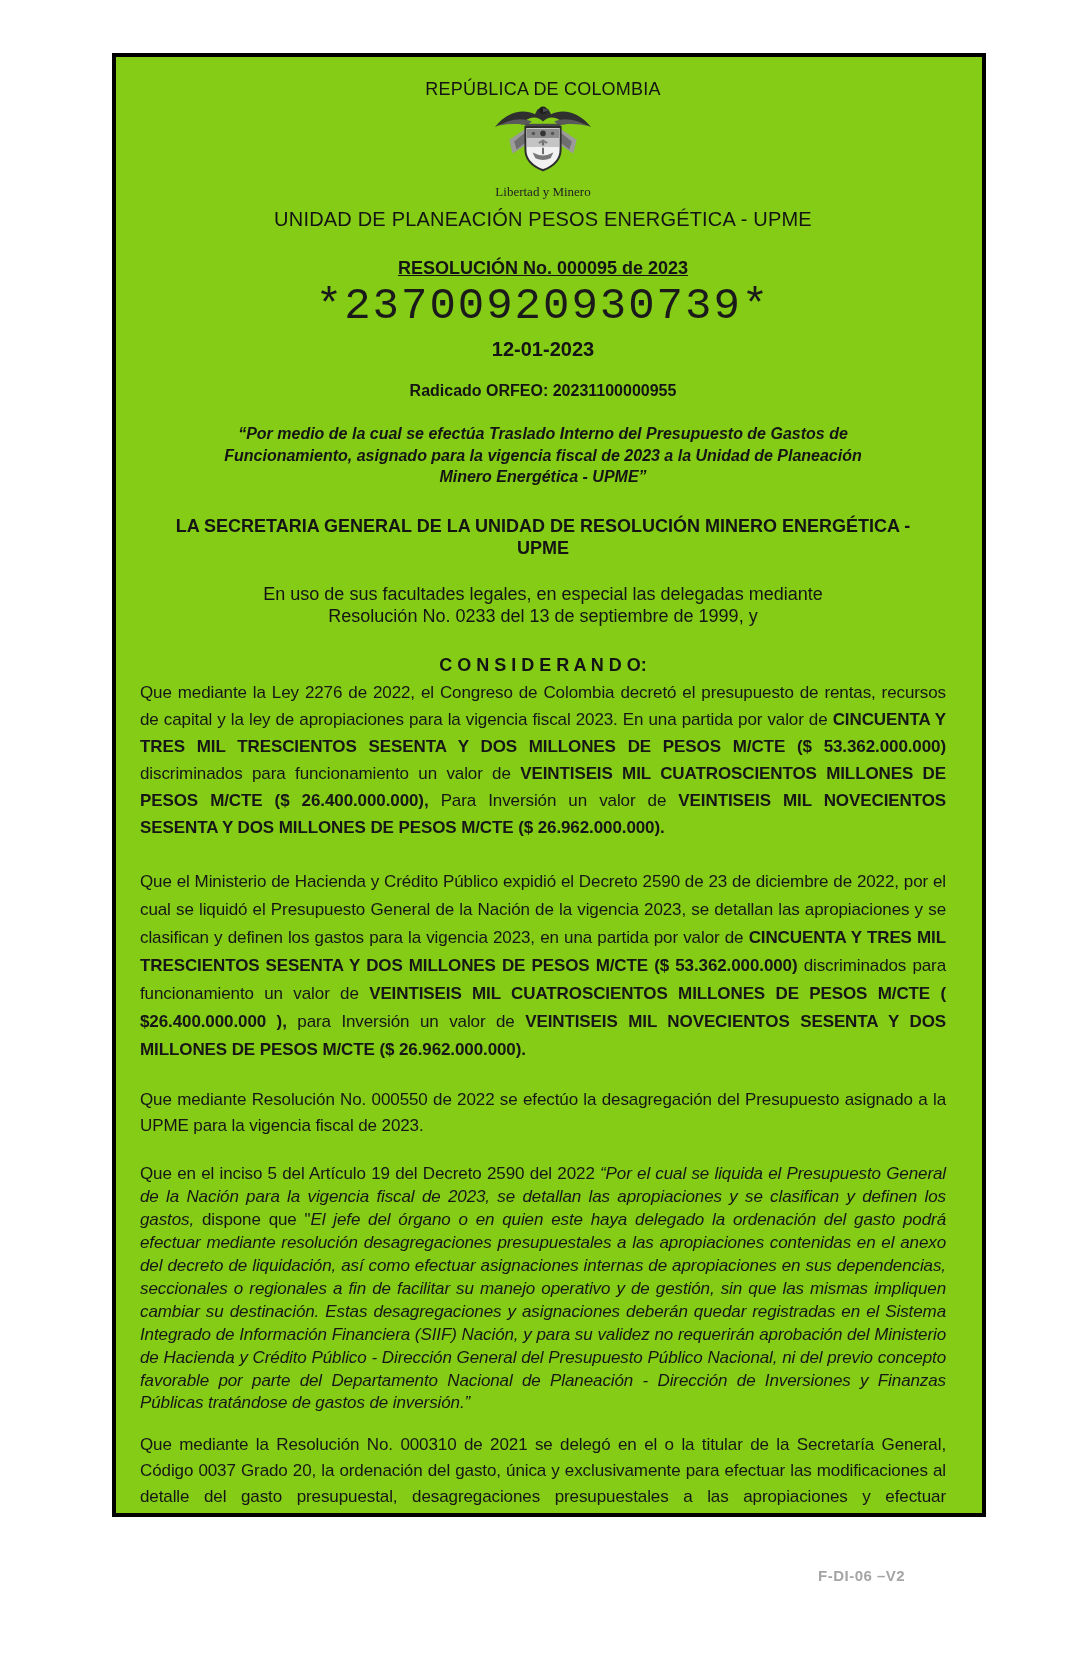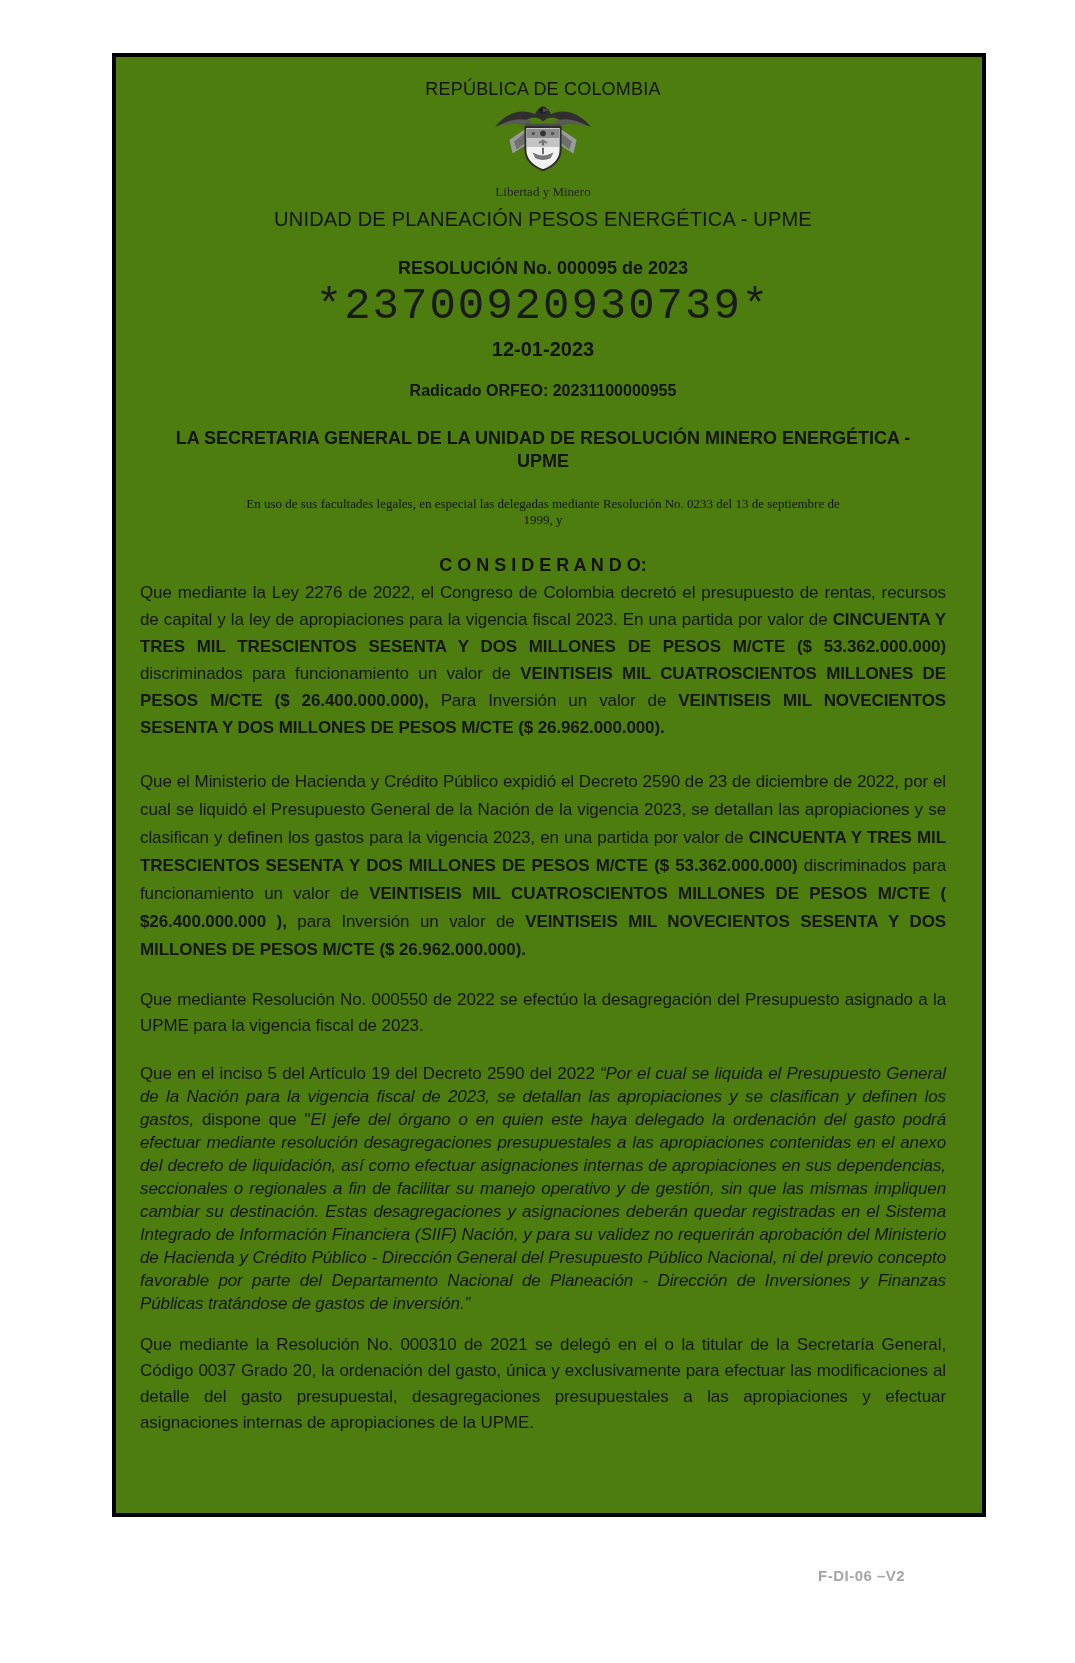--- a/index.html
+++ b/index.html
@@ -3,41 +3,41 @@
 <meta charset="utf-8">
 <style>
   html,body{margin:0;padding:0;background:#ffffff;}
   body{
     width:1075px;height:1663px;position:relative;
     font-family:"Liberation Sans", sans-serif;color:#141414;
     -webkit-font-smoothing:antialiased;
   }
   .page{
     position:absolute;left:112px;top:53px;width:874px;height:1464px;
-    box-sizing:border-box;border:4px solid #000;background:#4d7c0f;
+    box-sizing:border-box;border:4px solid #000;background:#84cc16;
     padding:18px 36px 20px 24px;overflow:hidden;
   }
   .center{text-align:center;}
   .t-republic{font-size:18px;margin-top:4px;letter-spacing:.2px;}
   .emblem-wrap{margin-top:3px;line-height:0;}
   .motto{font-family:"Liberation Serif", serif;font-size:13px;line-height:15px;color:#222;margin-top:1px;}
   .t-entity{font-size:20px;margin-top:9px;letter-spacing:.2px;}
-  .t-resolution{font-size:18px;font-weight:bold;margin-top:27px;}
+  .t-resolution{font-size:18px;font-weight:bold;margin-top:27px;text-decoration:underline;}
   .barcode{
     font-family:"Liberation Mono", monospace;font-size:44px;line-height:48px;
     letter-spacing:2px;margin-top:3px;color:#1a1a1a;white-space:nowrap;
   }
   .t-date{font-size:20px;font-weight:bold;margin-top:8px;}
   .t-radicado{font-size:16px;font-weight:bold;margin-top:21px;}
   .quote{
     font-size:16px;font-weight:bold;font-style:italic;line-height:1.35;
     max-width:650px;margin:23px auto 0;
   }
   .authority{font-size:18px;font-weight:bold;line-height:1.25;max-width:775px;margin:27px auto 0;}
-  .faculties{font-size:13px;line-height:1.22;max-width:595px;margin:24px auto 12px;font-family:Liberation Serif, serif;}
+  .faculties{font-size:18px;line-height:1.22;max-width:595px;margin:24px auto 12px;}
   .considerando{font-size:18px;font-weight:bold;margin-top:27px;}
   .para{font-size:17px;text-align:justify;letter-spacing:-0.1px;color:#161616;}
   .p1{line-height:1.59;margin-top:3px;}
   .p2{line-height:1.65;margin-top:27px;}
   .p3{line-height:1.53;margin-top:23px;}
   .p4{line-height:1.35;margin-top:24px;}
   .p5{line-height:1.53;margin-top:5px;}
   .para .seg-b{font-weight:bold;}
   .para .seg-i{font-style:italic;}
   .footer-code{
@@ -86,20 +86,21 @@
   <div class="center t-entity">UNIDAD DE PLANEACIÓN PESOS ENERGÉTICA - UPME</div>
 
   <div class="center t-resolution">RESOLUCIÓN No. 000095 de 2023</div>
 
   <div class="center barcode">*23700920930739*</div>
 
   <div class="center t-date">12-01-2023</div>
 
   <div class="center t-radicado">Radicado ORFEO: 20231100000955</div>
 
+  <div class="center quote">“Por medio de la cual se efectúa Traslado Interno del Presupuesto de Gastos de Funcionamiento, asignado para la vigencia fiscal de 2023 a la Unidad de Planeación Minero Energética - UPME”</div>
 
   <div class="center authority">LA SECRETARIA GENERAL DE LA UNIDAD DE RESOLUCIÓN MINERO ENERGÉTICA - UPME</div>
 
   <div class="center faculties">En uso de sus facultades legales, en especial las delegadas mediante Resolución No. 0233 del 13 de septiembre de 1999, y</div>
 
   <div class="center considerando">C O N S I D E R A N D O:</div>
 
   <p class="para p1"><span>Que mediante la Ley 2276 de 2022, el Congreso de Colombia decretó el presupuesto de rentas, recursos de capital y la ley de apropiaciones para la vigencia fiscal 2023. En una partida por valor de </span><span class="seg-b">CINCUENTA Y TRES MIL TRESCIENTOS SESENTA Y DOS MILLONES DE PESOS M/CTE ($ 53.362.000.000)</span><span> discriminados para funcionamiento un valor de </span><span class="seg-b">VEINTISEIS MIL CUATROSCIENTOS MILLONES DE PESOS M/CTE ($ 26.400.000.000),</span><span> Para Inversión un valor de </span><span class="seg-b">VEINTISEIS MIL NOVECIENTOS SESENTA Y DOS MILLONES DE PESOS M/CTE ($ 26.962.000.000).</span></p>
   <p class="para p2"><span>Que el Ministerio de Hacienda y Crédito Público expidió el Decreto 2590 de 23 de diciembre de 2022, por el cual se liquidó el Presupuesto General de la Nación de la vigencia 2023, se detallan las apropiaciones y se clasifican y definen los gastos para la vigencia 2023, en una partida por valor de </span><span class="seg-b">CINCUENTA Y TRES MIL TRESCIENTOS SESENTA Y DOS MILLONES DE PESOS M/CTE ($ 53.362.000.000)</span><span>  discriminados para funcionamiento un valor de </span><span class="seg-b">VEINTISEIS MIL CUATROSCIENTOS MILLONES DE PESOS M/CTE ( $26.400.000.000 ),</span><span> para Inversión un valor de </span><span class="seg-b">VEINTISEIS MIL NOVECIENTOS SESENTA Y DOS MILLONES DE PESOS M/CTE ($ 26.962.000.000).</span></p>
   <p class="para p3"><span>Que mediante Resolución No. 000550 de 2022 se efectúo la desagregación del Presupuesto asignado a la UPME para la vigencia fiscal de 2023.</span></p>

